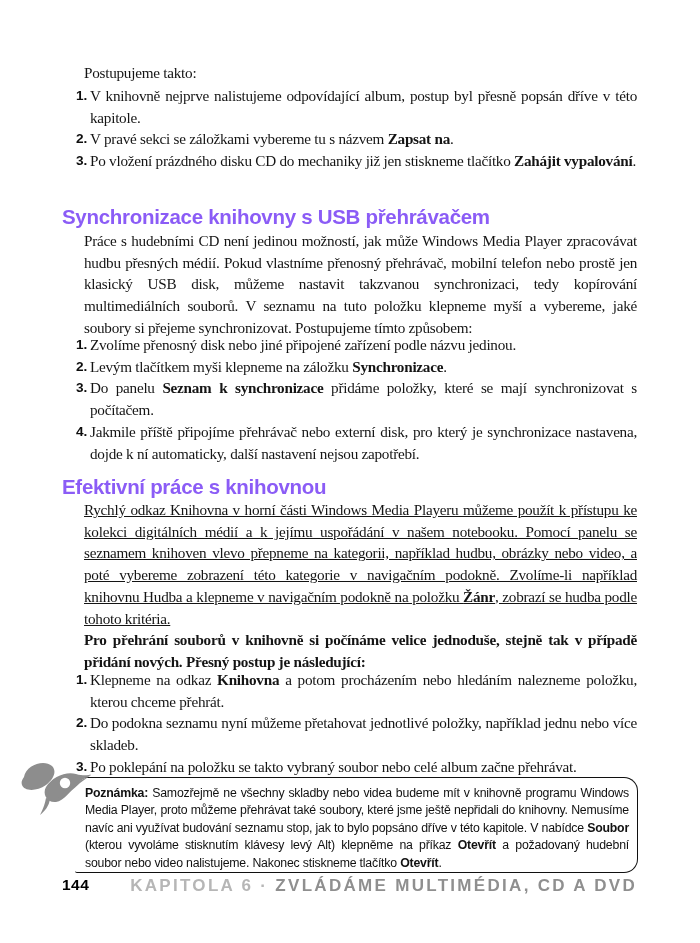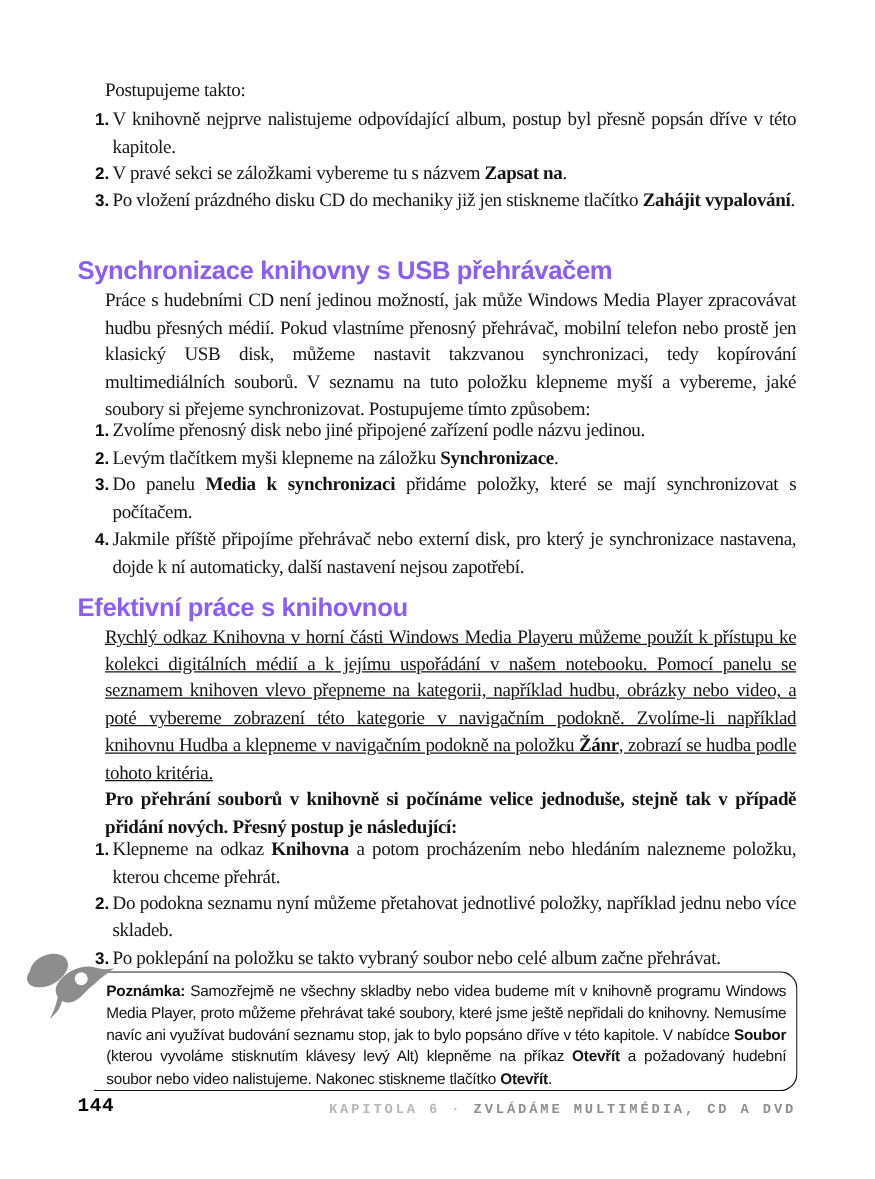--- a/index.html
+++ b/index.html
@@ -61,25 +61,25 @@
     font-family: "Liberation Sans", "DejaVu Sans", sans-serif;
     font-size: 12.3px; line-height: 17.4px; letter-spacing: -0.2px;
     text-align: justify; color: #111111;
     overflow: hidden;
   }
   .pen-icon { left: 16px; top: 757px; width: 76px; height: 62px; }
 
   
   .footer {
     left: 62px; top: 876px; width: 575px;
-    display: flex; justify-content: space-between; align-items: flex-end;
-    font-family: Liberation Mono, monospace;
+    display: flex; justify-content: space-between; align-items: flex-start;
+    font-family: Liberation Sans, sans-serif;
   }
   .page-num { font-weight: 700; font-size: 15.5px; color: #000000; letter-spacing: 0.5px; }
-  .chapter  { font-weight: 700; font-size: 11px; letter-spacing: 2.3px; white-space: nowrap; }
+  .chapter  { font-weight: 700; font-size: 17px; letter-spacing: 2.3px; white-space: nowrap; }
   .chap-label, .chap-sep { color: #b6b6b6; }
   .chap-title { color: #8f8f8f; }
 </style>
 </head>
 <body>
 
 <p class="abs bodytext lead">Postupujeme takto:</p>
 
 <ol class="abs bodytext steps steps-intro">
   <li>
@@ -104,21 +104,21 @@
   <li>
     <span class="num">1.</span>
     <span class="li-text"><span>Zvolíme přenosný disk nebo jiné připojené zařízení podle názvu jedinou.</span></span>
   </li>
   <li>
     <span class="num">2.</span>
     <span class="li-text"><span>Levým tlačítkem myši klepneme na záložku </span><b>Synchronizace</b><span>.</span></span>
   </li>
   <li>
     <span class="num">3.</span>
-    <span class="li-text"><span>Do panelu </span><b>Media k synchronizaci</b><span> přidáme položky, které se mají synchronizovat s počítačem.</span></span>
+    <span class="li-text"><span>Do panelu </span><b>Seznam k synchronizace</b><span> přidáme položky, které se mají synchronizovat s počítačem.</span></span>
   </li>
   <li>
     <span class="num">4.</span>
     <span class="li-text"><span>Jakmile příště připojíme přehrávač nebo externí disk, pro který je synchronizace nastavena, dojde k ní automaticky, další nastavení nejsou zapotřebí.</span></span>
   </li>
 </ol>
 
 <h2 class="abs h2-lib">Efektivní práce s knihovnou</h2>
 
 <p class="abs bodytext para-lib1"><span>Rychlý odkaz Knihovna v horní části Windows Media Playeru můžeme použít k přístupu ke kolekci digitálních médií a k jejímu uspořádání v našem notebooku. Pomocí panelu se seznamem knihoven vlevo přepneme na kategorii, například hudbu, obrázky nebo video, a poté vybereme zobrazení této kategorie v navigačním podokně. Zvolíme-li například knihovnu Hudba a klepneme v navigačním podokně na položku </span><b>Žánr</b><span>, zobrazí se hudba podle tohoto kritéria.</span></p>

